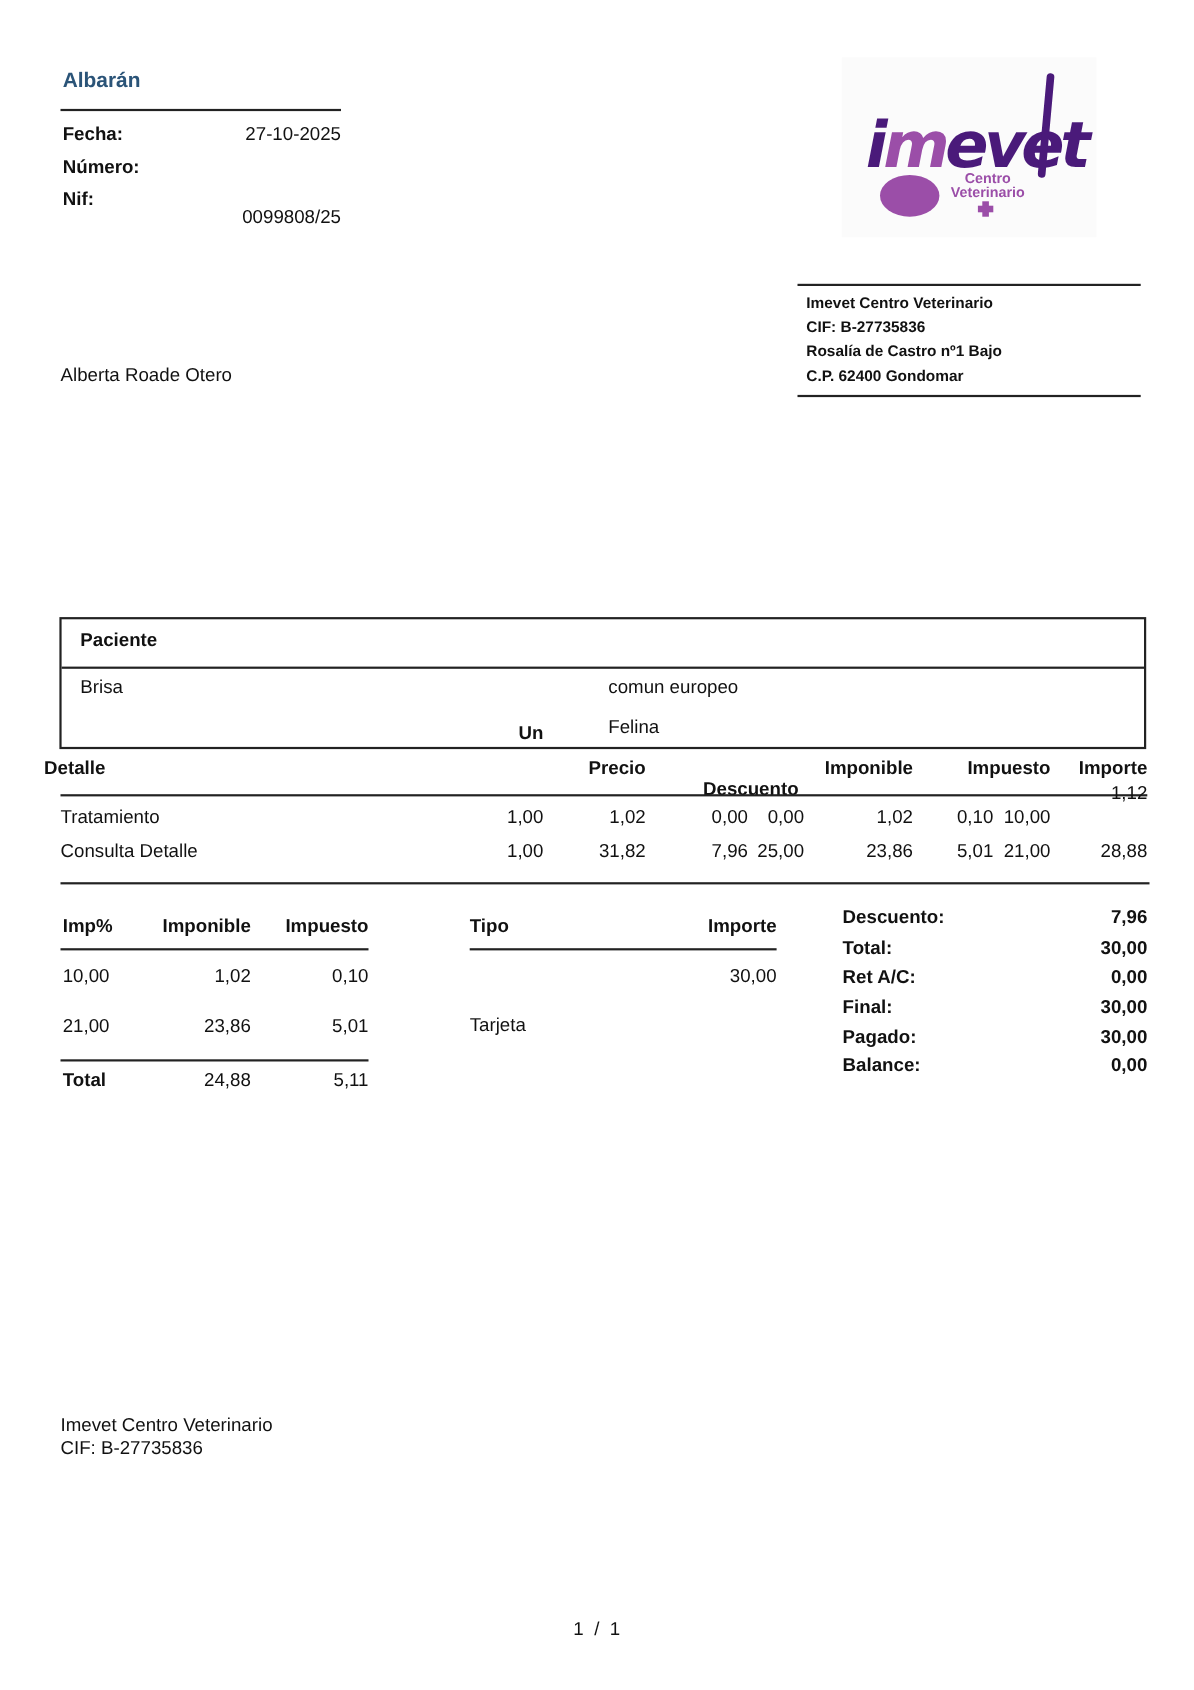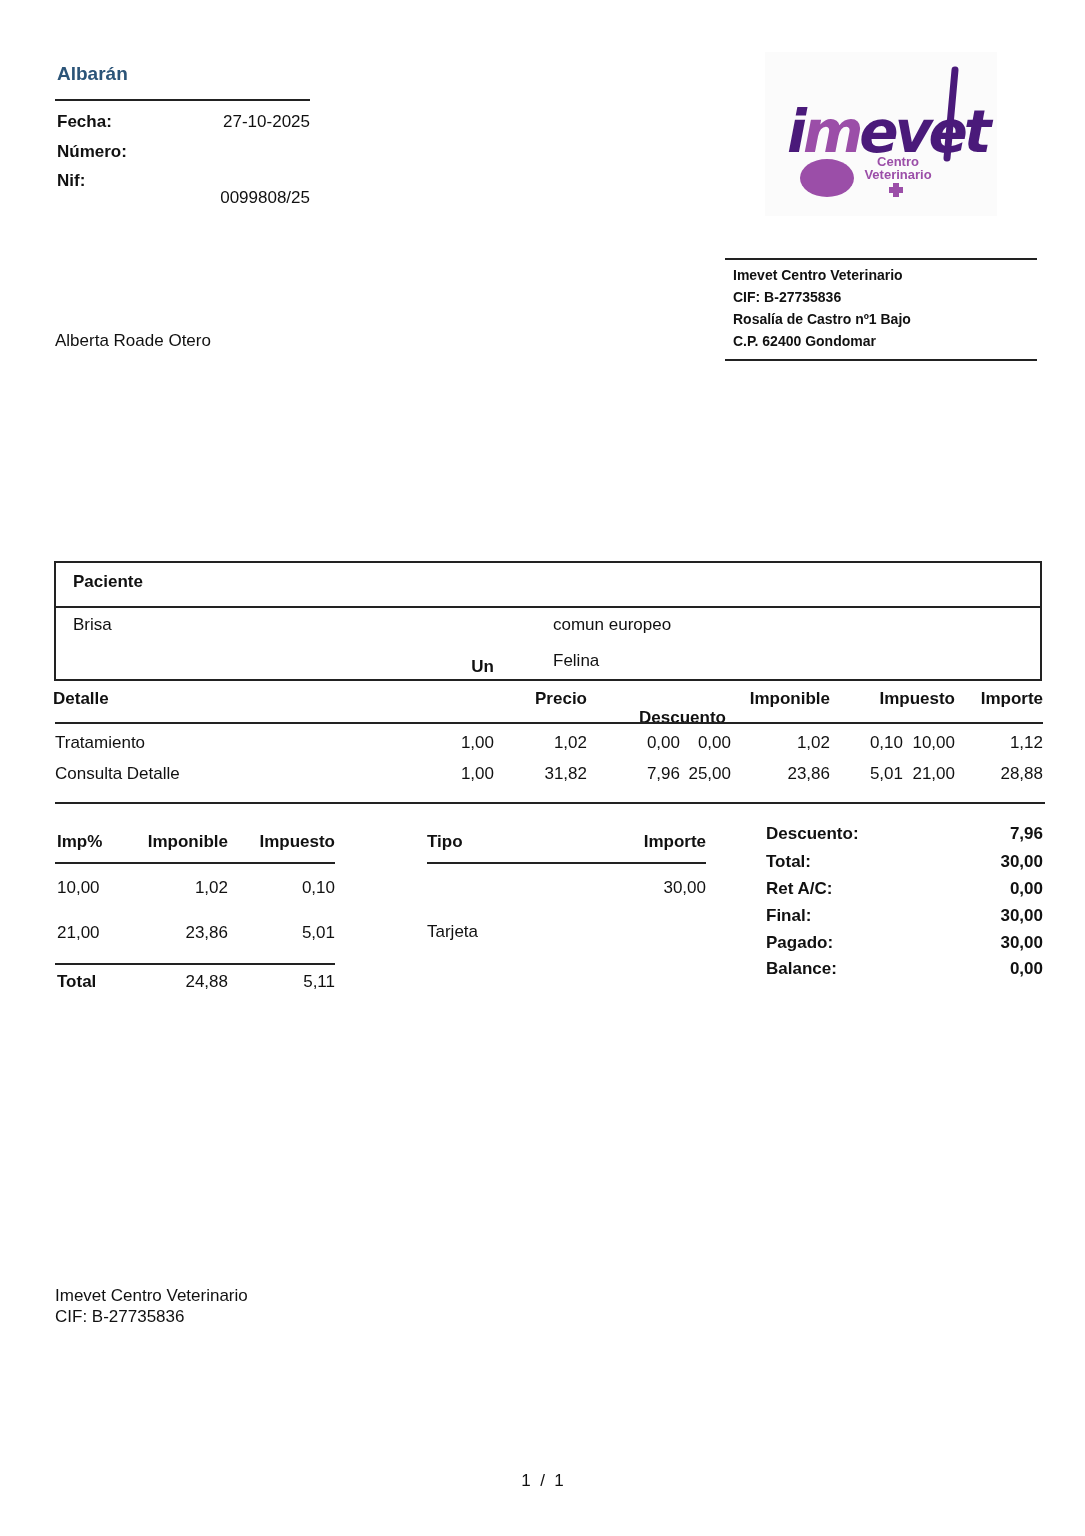--- a/index.html
+++ b/index.html
@@ -60,39 +60,39 @@
 
 <div class="abs patient-box">
   <div class="abs b t17" style="left:17px; top:9px;">Paciente</div>
   <div class="hline" style="left:0; top:43px; width:984px;"></div>
   <div class="abs t17" style="left:17px; top:52px;">Brisa</div>
   <div class="abs t17" style="left:497px; top:52px;">comun europeo</div>
   <div class="abs t17" style="left:497px; top:88px;">Felina</div>
 </div>
 
 <div>
-  <div class="th" style="left:53px; top:689px;">Detalle</div>
+  <div class="th" style="left:40px; top:689px;">Detalle</div>
   <div class="th right" style="right:591px; top:657px;">Un</div>
   <div class="th right" style="right:498px; top:689px;">Precio</div>
   <div class="th right" style="right:359px; top:708px;">Descuento</div>
   <div class="th right" style="right:255px; top:689px;">Imponible</div>
   <div class="th right" style="right:130px; top:689px;">Impuesto</div>
   <div class="th right" style="right:42px; top:689px;">Importe</div>
   <div class="hline" style="left:55px; top:722px; width:988px;"></div>
 
   <div>
     <div class="td" style="left:55px; top:733px;">Tratamiento</div>
     <div class="td right" style="right:591px; top:733px;">1,00</div>
     <div class="td right" style="right:498px; top:733px;">1,02</div>
     <div class="td right" style="right:405px; top:733px;">0,00</div>
     <div class="td right" style="right:354px; top:733px;">0,00</div>
     <div class="td right" style="right:255px; top:733px;">1,02</div>
     <div class="td right" style="right:182px; top:733px;">0,10</div>
     <div class="td right" style="right:130px; top:733px;">10,00</div>
-    <div class="td right" style="right:42px; top:733px;">1,12</div>
+    <div class="td right" style="right:42px; top:711px;">1,12</div>
   </div>
   <div>
     <div class="td" style="left:55px; top:764px;">Consulta Detalle</div>
     <div class="td right" style="right:591px; top:764px;">1,00</div>
     <div class="td right" style="right:498px; top:764px;">31,82</div>
     <div class="td right" style="right:405px; top:764px;">7,96</div>
     <div class="td right" style="right:354px; top:764px;">25,00</div>
     <div class="td right" style="right:255px; top:764px;">23,86</div>
     <div class="td right" style="right:182px; top:764px;">5,01</div>
     <div class="td right" style="right:130px; top:764px;">21,00</div>

